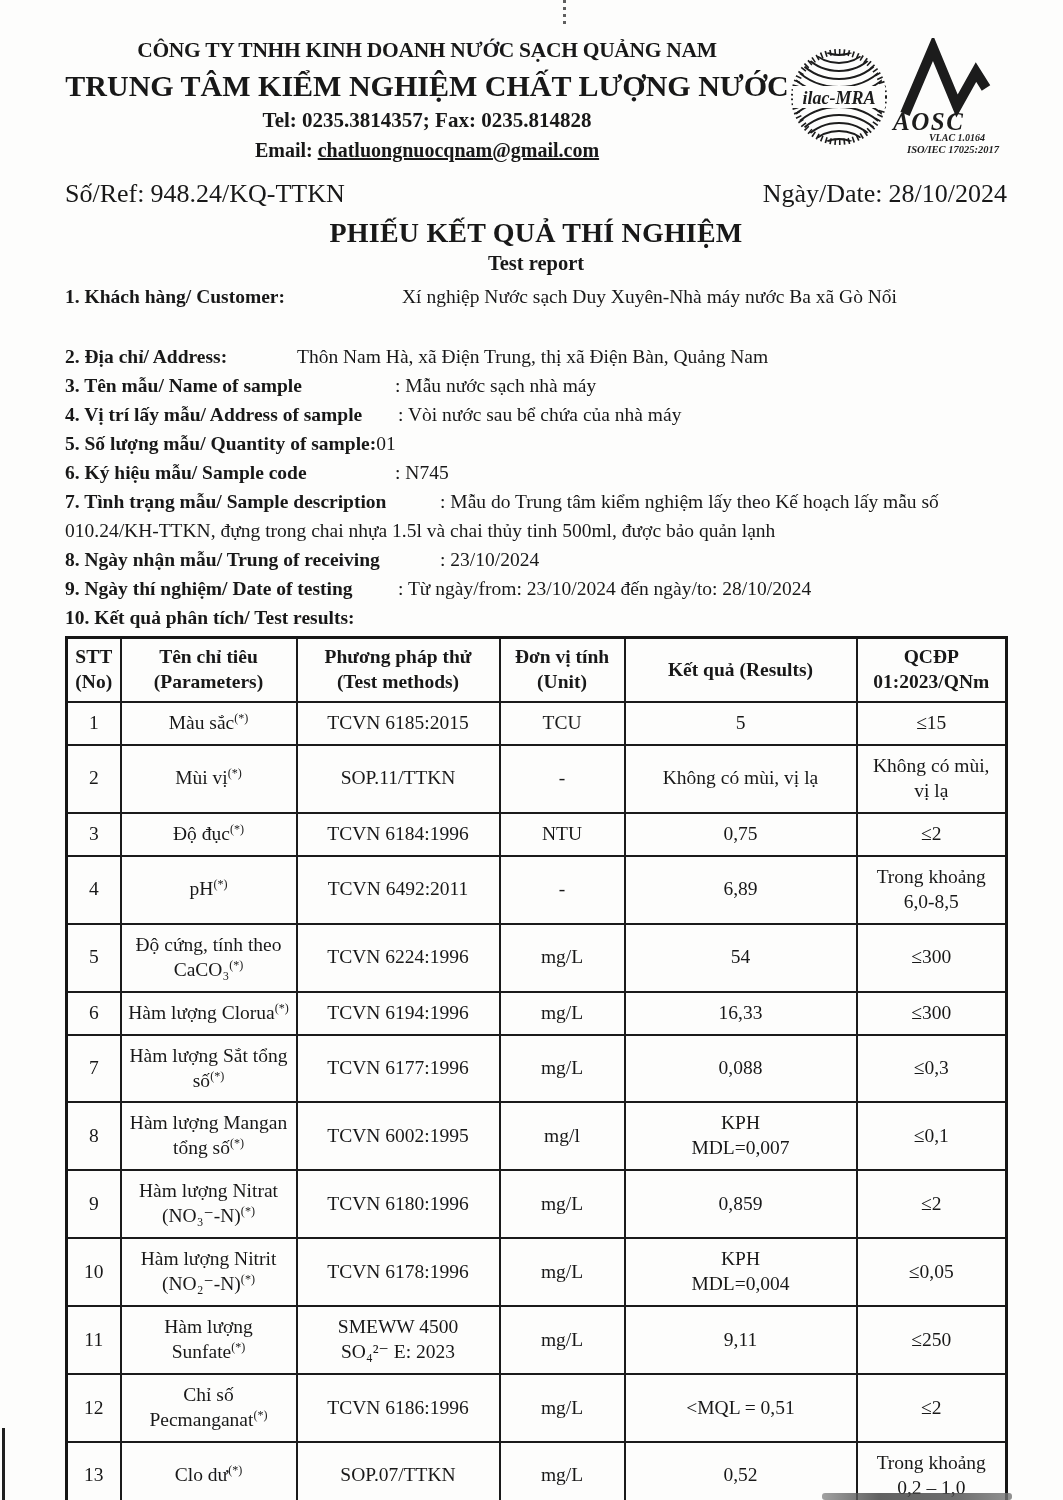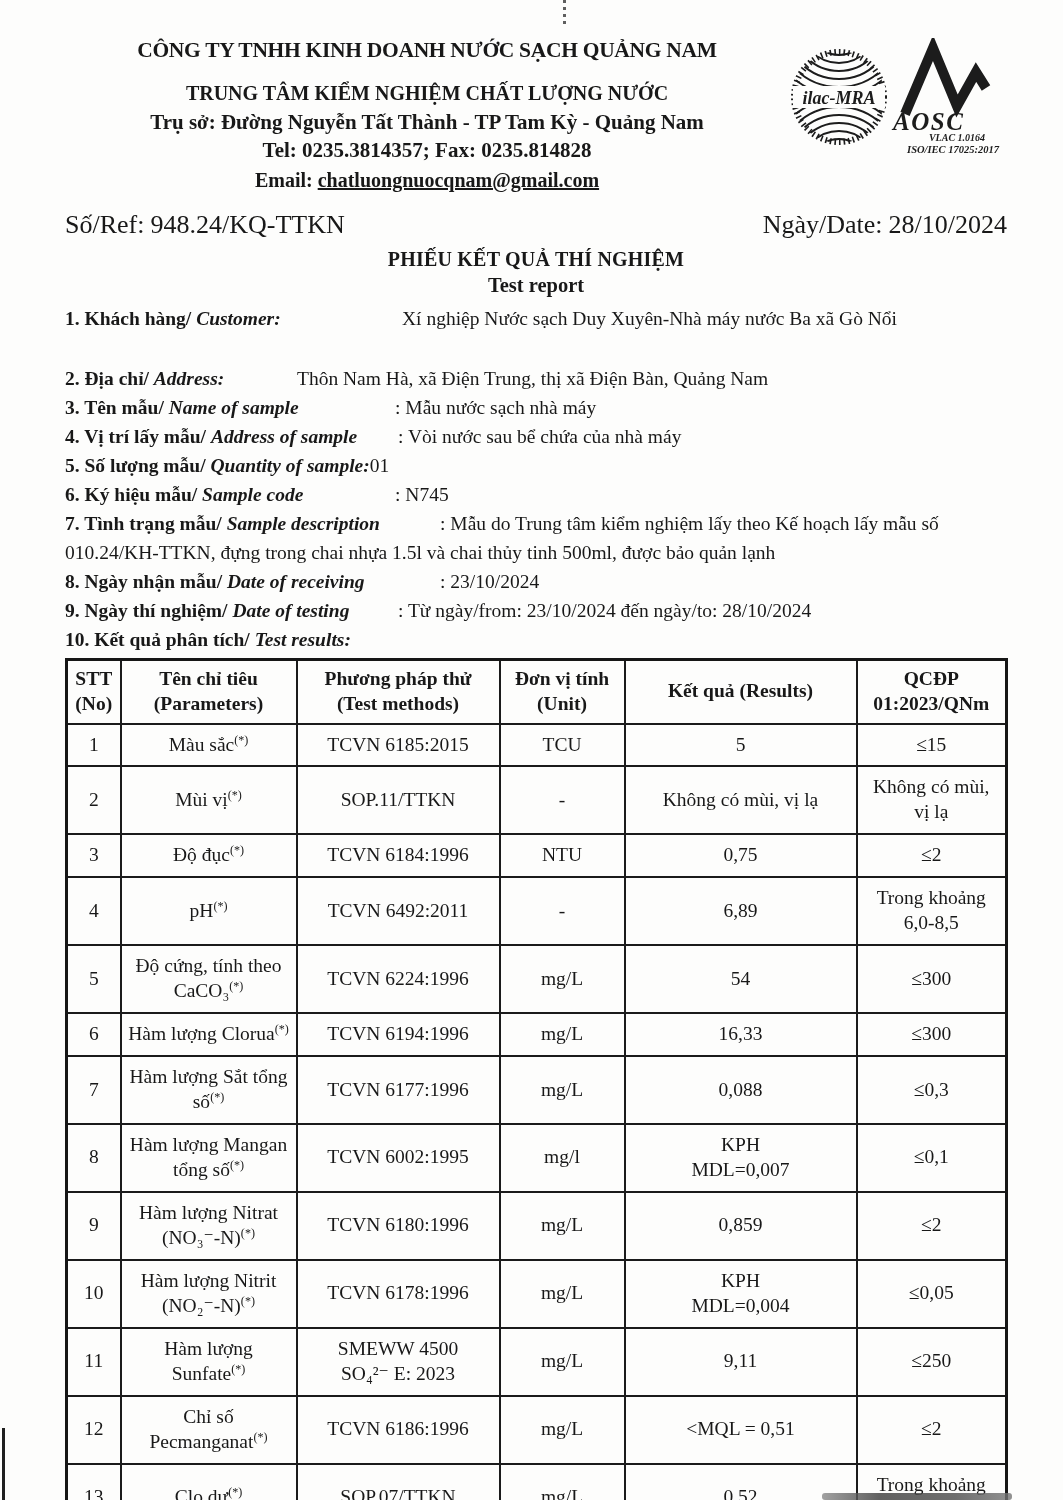--- a/index.html
+++ b/index.html
@@ -11,37 +11,37 @@
     font-family:"Liberation Serif","DejaVu Serif",serif;
     color:#181818;
     box-sizing:border-box;
     padding:24px 56px 0 65px;
   }
   
   .doc-header{display:flex;align-items:flex-start;}
   .logo-box{flex:0 0 100px;margin-top:16px;}
   .head-lines{flex:1 1 auto;text-align:center;line-height:1.32;margin-top:12px;}
   .h-company{font-size:21.5px;font-weight:700;letter-spacing:-0.3px;white-space:nowrap;}
-  .h-center{font-size:20px;font-weight:700;margin-top:16px;}
+  .h-center{font-size:30px;font-weight:700;margin-top:2px;}
   .h-addr{font-size:21px;font-weight:700;margin-top:2px;}
   .h-tel{font-size:21px;font-weight:700;margin-top:1px;}
   .h-email{font-size:20px;font-weight:700;margin-top:2px;}
   .email-addr{text-decoration:underline;}
   .logos-right{flex:0 0 218px;display:flex;gap:2px;align-items:center;margin-top:14px;font-style:italic;}
   
   .meta-row{display:flex;justify-content:space-between;font-size:26px;margin-top:16px;}
   .meta-row .lbl{margin-right:6px;}
   
-  .t-vi{font-size:20px;font-weight:700;text-align:center;margin:8px 0 0 0;letter-spacing:0.2px;}
+  .t-vi{font-size:28px;font-weight:700;text-align:center;margin:8px 0 0 0;letter-spacing:0.2px;}
   .t-en{font-size:20.5px;font-weight:700;text-align:center;margin:3px 0 7px 0;}
   
   .info-list{font-size:19.5px;line-height:29px;}
   .info-list p{margin:0;}
   .ilabel{display:inline-block;font-weight:700;}
-  .ilabel .en{font-style:italic;}
+  .ilabel .en{}
   .ivalue{font-weight:400;}
   .info-list p:nth-child(1) .ilabel{min-width:337px;}
   .info-list p:nth-child(1) .ivalue{font-weight:400;}
   .info-list p:nth-child(2) .ilabel{min-width:232px;margin-top:31px;}
   .info-list p:nth-child(3) .ilabel{min-width:330px;}
   .info-list p:nth-child(4) .ilabel{min-width:333px;}
   .info-list p:nth-child(6) .ilabel{min-width:330px;}
   .info-list p:nth-child(7) .ilabel{min-width:375px;}
   .info-list p:nth-child(8) .ilabel{min-width:375px;}
   .info-list p:nth-child(9) .ilabel{min-width:333px;}
@@ -73,21 +73,20 @@
 
 <div class="page">
 
   <div class="art-top-dots"></div>
 
   <header class="doc-header">
 
     <div class="head-lines">
       <div class="h-company">CÔNG TY TNHH KINH DOANH NƯỚC SẠCH QUẢNG NAM</div>
       <div class="h-center">TRUNG TÂM KIỂM NGHIỆM CHẤT LƯỢNG NƯỚC</div>
-      <div class="h-addr">Trụ sở: Đường Nguyễn Tất Thành - TP Tam Kỳ - Quảng Nam</div>
       <div class="h-tel">Tel: 0235.3814357; Fax: 0235.814828</div>
       <div class="h-email">
         <span class="email-label">Email:</span>
         <span class="email-addr">chatluongnuocqnam@gmail.com</span>
       </div>
     </div>
 
     <div class="logos-right">
       <svg width="100" height="100" viewBox="0 0 100 100">
         <defs>
@@ -147,21 +146,21 @@
       <p class="info-item"><span class="ilabel"><span>3.</span> <span>Tên mẫu/</span> <span class="en">Name of sample</span></span><span class="ivalue">: Mẫu nước sạch nhà máy</span></p>
 
       <p class="info-item"><span class="ilabel"><span>4.</span> <span>Vị trí lấy mẫu/</span> <span class="en">Address of sample</span></span><span class="ivalue">: Vòi nước sau bể chứa của nhà máy</span></p>
 
       <p class="info-item"><span class="ilabel"><span>5.</span> <span>Số lượng mẫu/</span> <span class="en">Quantity of sample:</span></span><span class="ivalue">01</span></p>
 
       <p class="info-item"><span class="ilabel"><span>6.</span> <span>Ký hiệu mẫu/</span> <span class="en">Sample code</span></span><span class="ivalue">: N745</span></p>
 
       <p class="info-item"><span class="ilabel"><span>7.</span> <span>Tình trạng mẫu/</span> <span class="en">Sample description</span></span><span class="ivalue">: Mẫu do Trung tâm kiểm nghiệm lấy theo Kế hoạch lấy mẫu số 010.24/KH-TTKN, đựng trong chai nhựa 1.5l và chai thủy tinh 500ml, được bảo quản lạnh</span></p>
 
-      <p class="info-item"><span class="ilabel"><span>8.</span> <span>Ngày nhận mẫu/</span> <span class="en">Date of receiving</span></span><span class="ivalue">: 23/10/2024</span></p>
+      <p class="info-item"><span class="ilabel"><span>8.</span> <span>Ngày nhận mẫu/</span> <span class="en">Trung of receiving</span></span><span class="ivalue">: 23/10/2024</span></p>
 
       <p class="info-item"><span class="ilabel"><span>9.</span> <span>Ngày thí nghiệm/</span> <span class="en">Date of testing</span></span><span class="ivalue">: Từ ngày/from: 23/10/2024  đến ngày/to: 28/10/2024</span></p>
 
       <p class="info-item"><span class="ilabel"><span>10.</span> <span>Kết quả phân tích/</span> <span class="en">Test results:</span></span><span class="ivalue"></span></p>
 
   </div>
 
   <table class="results">
     <colgroup>
       <col style="width:54px">

